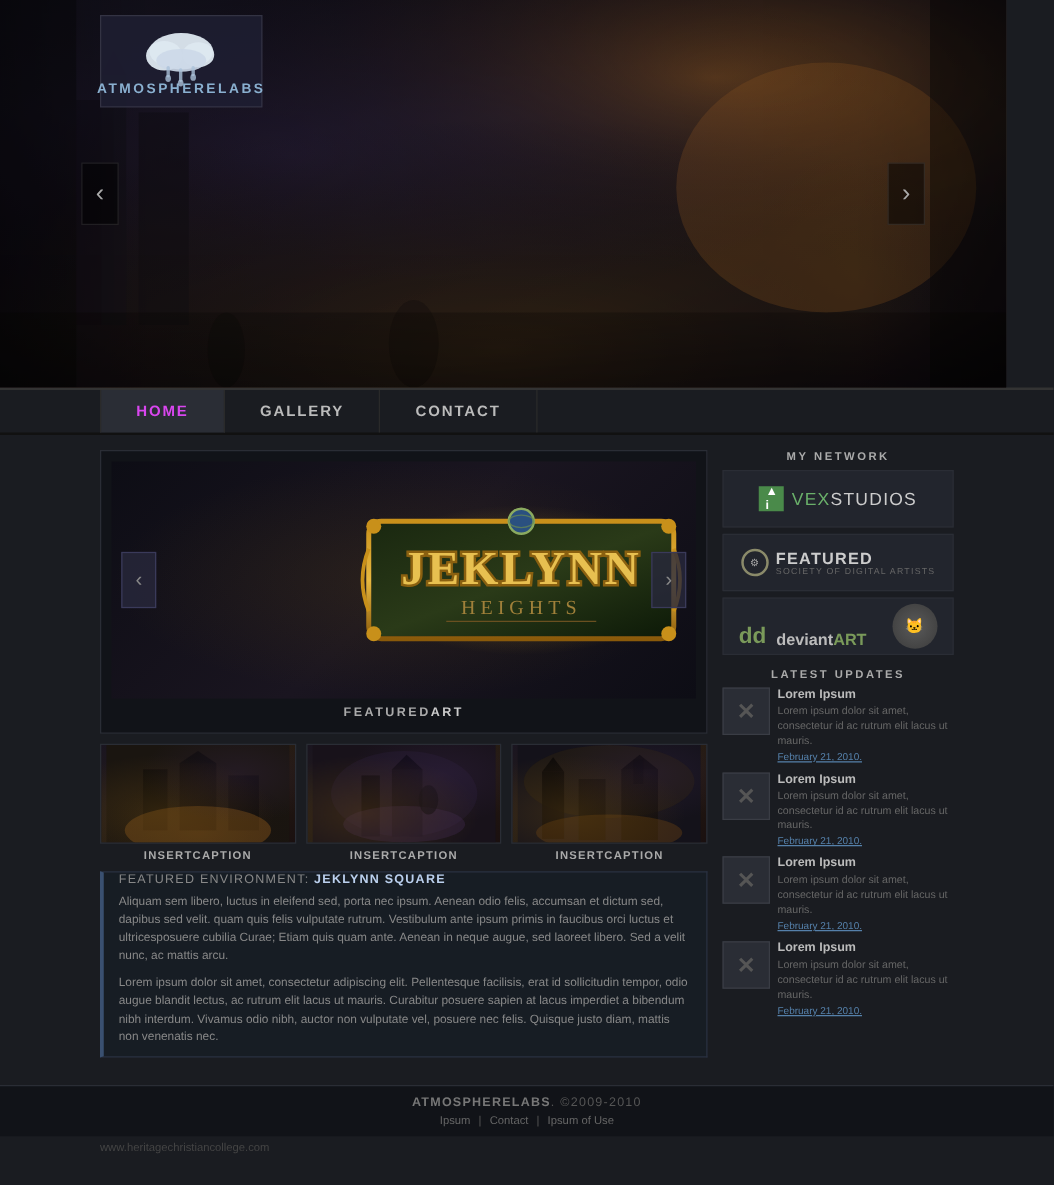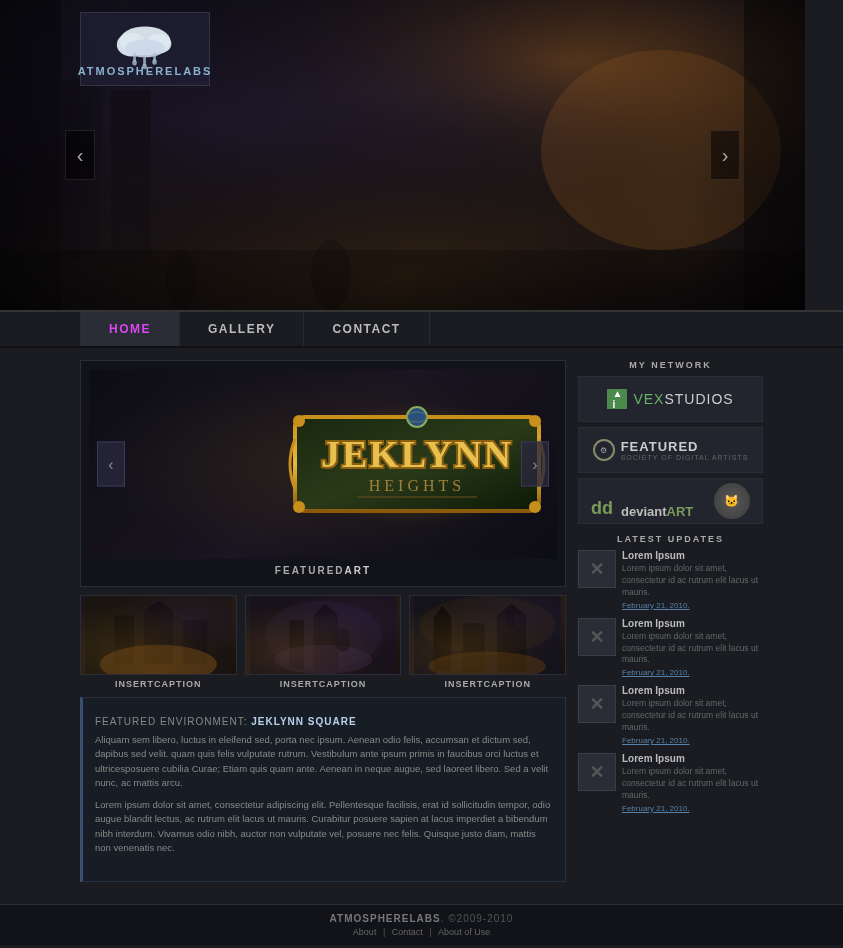--- a/index.html
+++ b/index.html
@@ -226,21 +226,21 @@
       text-transform: uppercase;
       text-align: center;
     }
     .thumb-caption span { color: #aaa; font-weight: bold; }
 
     
     #desc-box {
       background: rgba(20,30,40,0.5);
       border: 1px solid #2a3040;
       border-left: 3px solid #3a5070;
-      padding: 18px 12px;
+      padding: 0 12px;
     }
     #desc-title {
       font-size: 10px;
       color: #888;
       letter-spacing: 1px;
       margin-bottom: 6px;
       text-transform: uppercase;
     }
     #desc-title strong { color: #bbd0ee; }
     #desc-para1, #desc-para2 {
@@ -744,19 +744,19 @@
 
   </div>
 
 </div>
 
 <div id="footer">
   <div id="footer-brand">
     <span>ATMOSPHERE</span><span>LABS</span>. ©2009-2010
   </div>
   <div id="footer-links">
-    <a href="#">About</a> |
+    <a href="#">Ipsum</a> |
     <a href="#">Contact</a> |
-    <a href="#">About of Use</a>
+    <a href="#">Ipsum of Use</a>
   </div>
 </div>
 
 <div id="bottom-url">www.heritagechristiancollege.com</div>
 
 </body></html>

